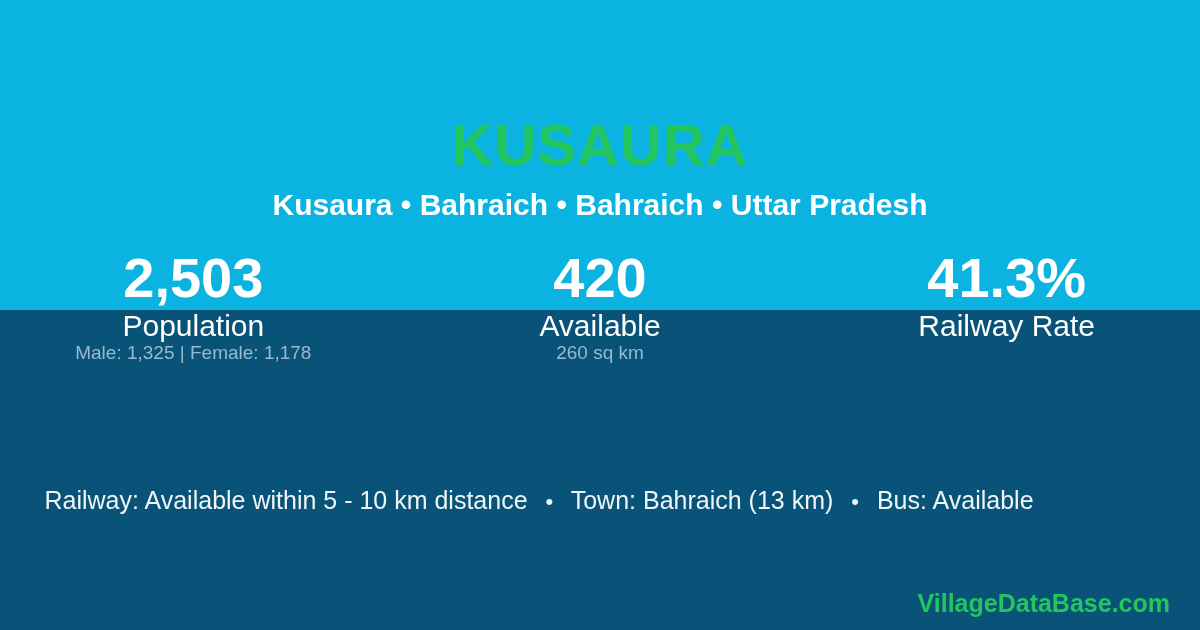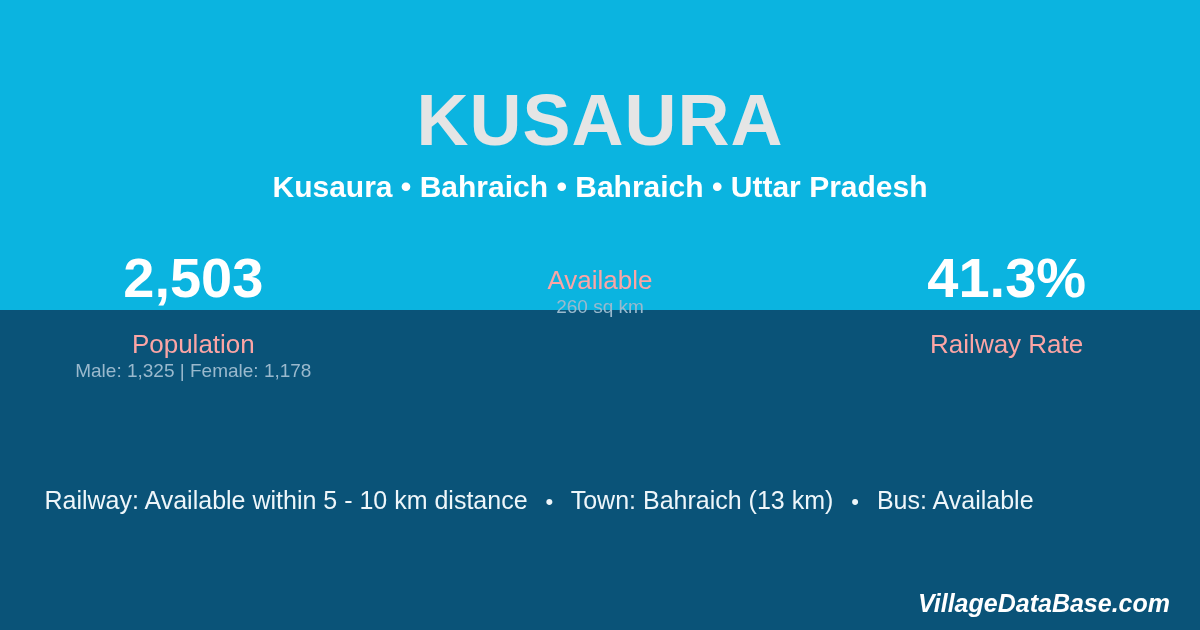--- a/index.html
+++ b/index.html
@@ -32,26 +32,26 @@
   }
   
   #header {
     position: absolute;
     left: 0; top: 0;
     width: 1200px;
     text-align: center;
   }
   #village-title {
     margin: 0;
-    padding-top: 84px;
-    font-size: 72px;
+    padding-top: 116px;
+    font-size: 58px;
     font-weight: bold;
     letter-spacing: 1px;
     line-height: 1.0;
-    color: #e5e5e5;
+    color: #22c55e;
     white-space: nowrap;
   }
   #village-subtitle {
     margin: 0;
     padding-top: 16px;
     font-size: 30px;
     font-weight: bold;
     line-height: 1.0;
     color: #ffffff;
     white-space: nowrap;
@@ -70,26 +70,25 @@
     text-align: center;
   }
   .stat-value {
     font-size: 56px;
     font-weight: bold;
     line-height: 64px;
     color: #ffffff;
     white-space: nowrap;
   }
   .stat-label {
-    font-size: 26px;
+    font-size: 30px;
     font-weight: normal;
     line-height: 32px;
-    color: #fca5a5;
+    color: #ffffff;
     white-space: nowrap;
-    margin-top: 18px;
   }
   .stat-sub {
     font-size: 19px;
     font-weight: normal;
     line-height: 22px;
     color: #9ab9cd;
     white-space: nowrap;
   }
   
   #amenities-line {
@@ -110,23 +109,22 @@
     vertical-align: middle;
   }
   
   #footer-brand {
     position: absolute;
     right: 30px;
     top: 588px;
     font-size: 25px;
     font-weight: bold;
     line-height: 30px;
-    color: #ffffff;
+    color: #22c55e;
     white-space: nowrap;
-    font-style: italic;
   }
 </style>
 </head>
 <body>
 
 <div id="card">
 
   <div id="band-top"></div>
   <div id="band-bottom"></div>
 
@@ -137,20 +135,21 @@
 
   <div id="stats-row">
 
     <div class="stat-block">
       <div class="stat-value">2,503</div>
       <div class="stat-label">Population</div>
       <div class="stat-sub">Male: 1,325 | Female: 1,178</div>
     </div>
 
     <div class="stat-block">
+      <div class="stat-value">420</div>
       <div class="stat-label">Available</div>
       <div class="stat-sub">260 sq km</div>
     </div>
 
     <div class="stat-block">
       <div class="stat-value">41.3%</div>
       <div class="stat-label">Railway Rate</div>
     </div>
 
   </div>

